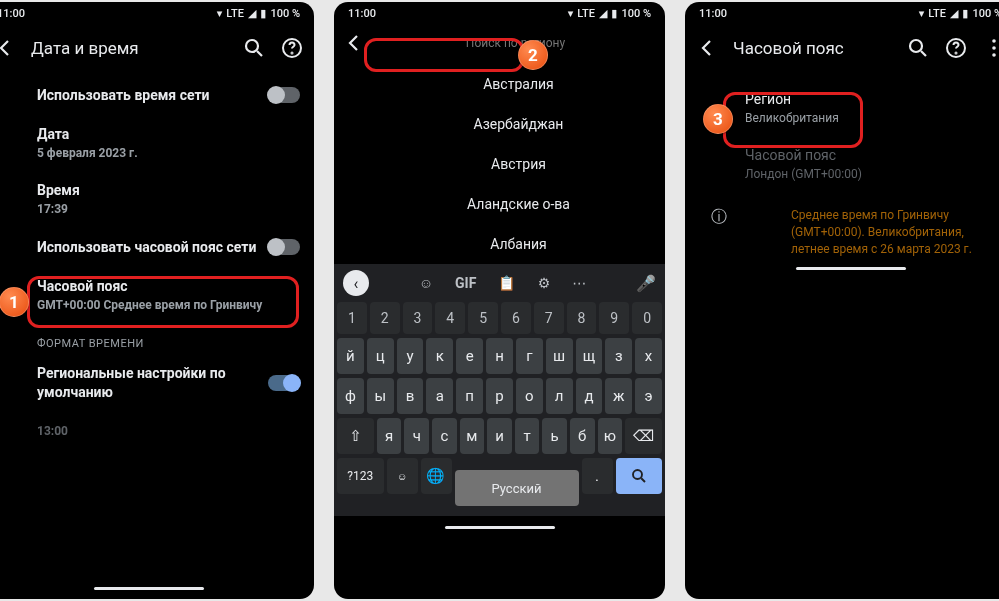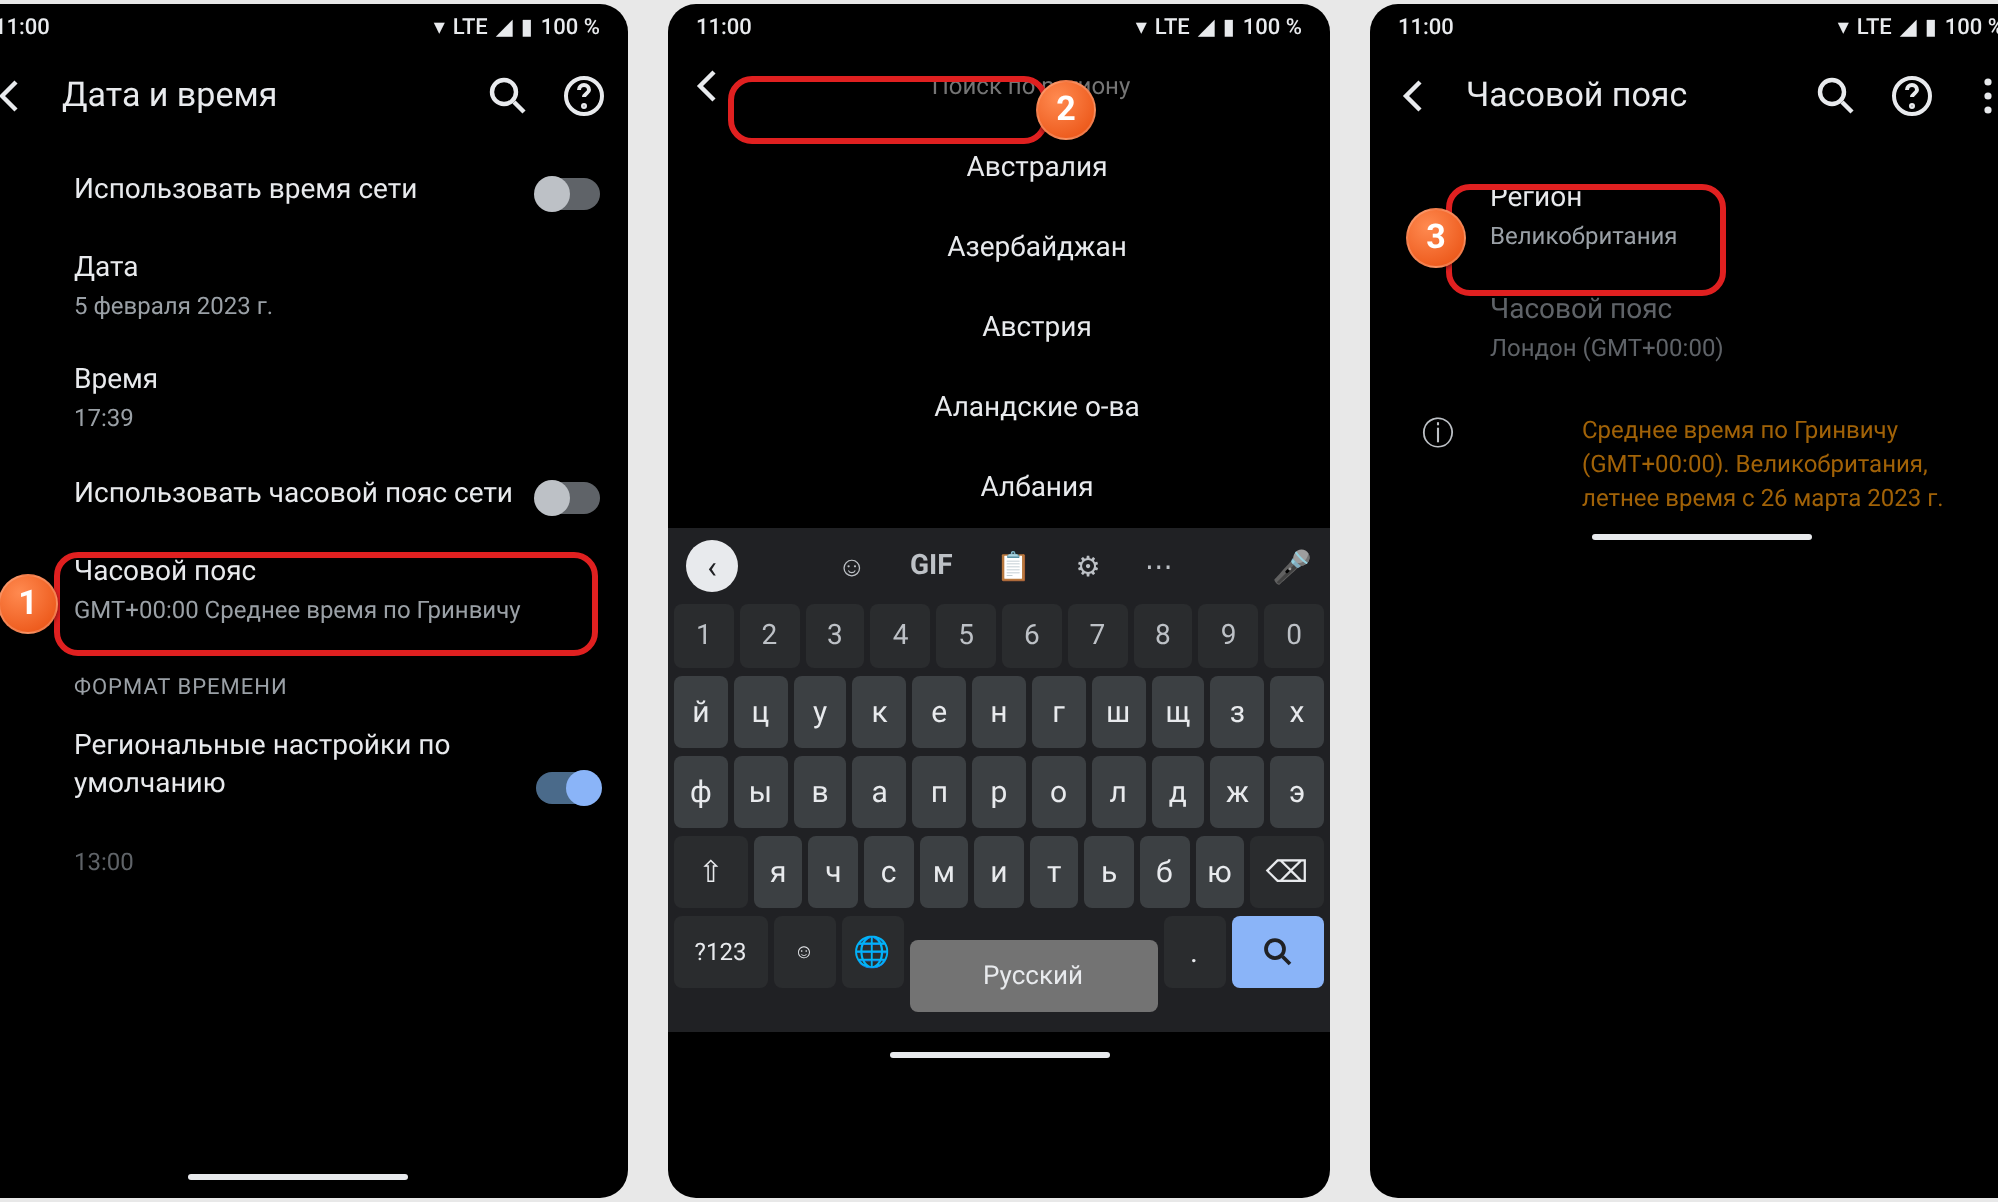--- a/index.html
+++ b/index.html
@@ -5,21 +5,21 @@
   * { margin: 0; padding: 0; box-sizing: border-box; font-family: Roboto, -apple-system, sans-serif; }
   body { background: #e8e8e8; display: flex; justify-content: center; padding: 2px; }
   .shots { display: flex; gap: 20px; }
   .phone { width: 331px; height: 597px; background: #000; color: #e8eaed; border-radius: 14px; overflow: hidden; position: relative; display: flex; flex-direction: column; }
   .statusbar { height: 22px; display: flex; justify-content: space-between; align-items: center; padding: 0 14px; font-size: 11px; font-weight: 500; }
   .statusbar .right { display: flex; align-items: center; gap: 4px; }
   .appbar { display: flex; align-items: center; padding: 8px 10px; gap: 14px; height: 48px; justify-content: space-between; }
   .appbar .title { font-size: 17px; flex: 1; }
   .iconbtn { width: 24px; height: 24px; display: inline-flex; align-items: center; justify-content: center; color: #e8eaed; cursor: pointer; }
   .content { flex: 1; overflow: hidden; padding-left: 54px; padding-right: 14px; padding-top: 4px; }
-  .row { padding: 10px 0; display: flex; align-items: flex-end; }
+  .row { padding: 10px 0; display: flex; align-items: center; font-weight: bold; }
   .row .txt { flex: 1; }
   .primary { font-size: 14px; color: #e8eaed; line-height: 1.35; }
   .secondary { font-size: 12px; color: #9aa0a6; margin-top: 2px; line-height: 1.3; }
   .disabled .primary { color: #5f6368; }
   .disabled .secondary { color: #5f6368; }
   .sectionhdr { font-size: 11px; color: #9aa0a6; letter-spacing: .5px; padding: 14px 0 4px; }
   .toggle { width: 32px; height: 16px; border-radius: 8px; background: #5f6368; position: relative; flex-shrink: 0; }
   .toggle::after { content:""; position:absolute; width: 18px; height: 18px; background: #bdc1c6; border-radius: 50%; top: -1px; left: -1px; }
   .toggle.on { background: #4a6a8a; }
   .toggle.on::after { background: #8ab4f8; left: auto; right: -1px; }

